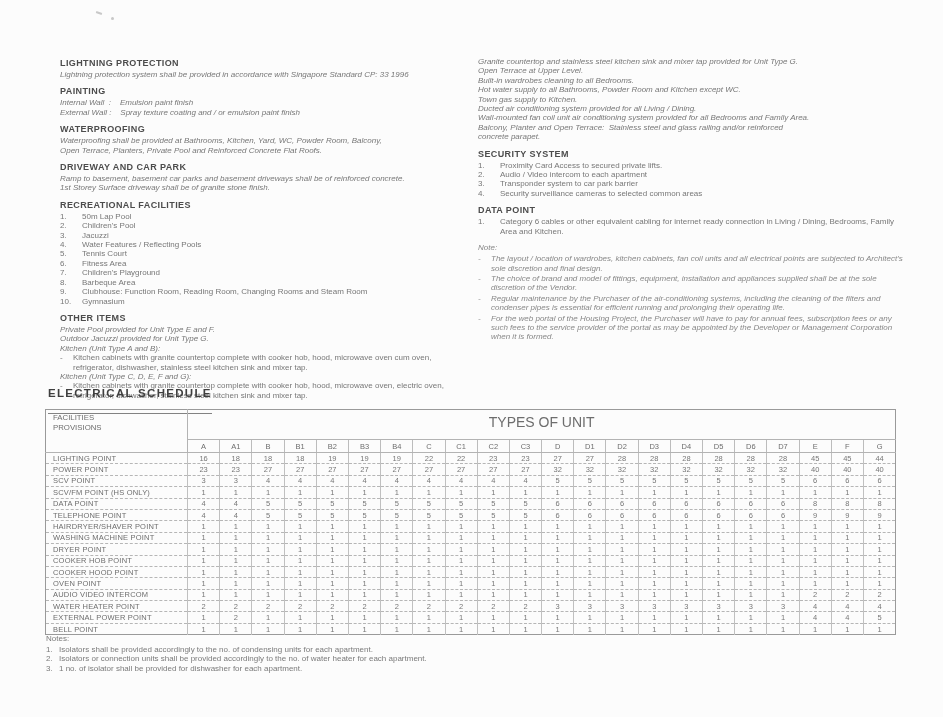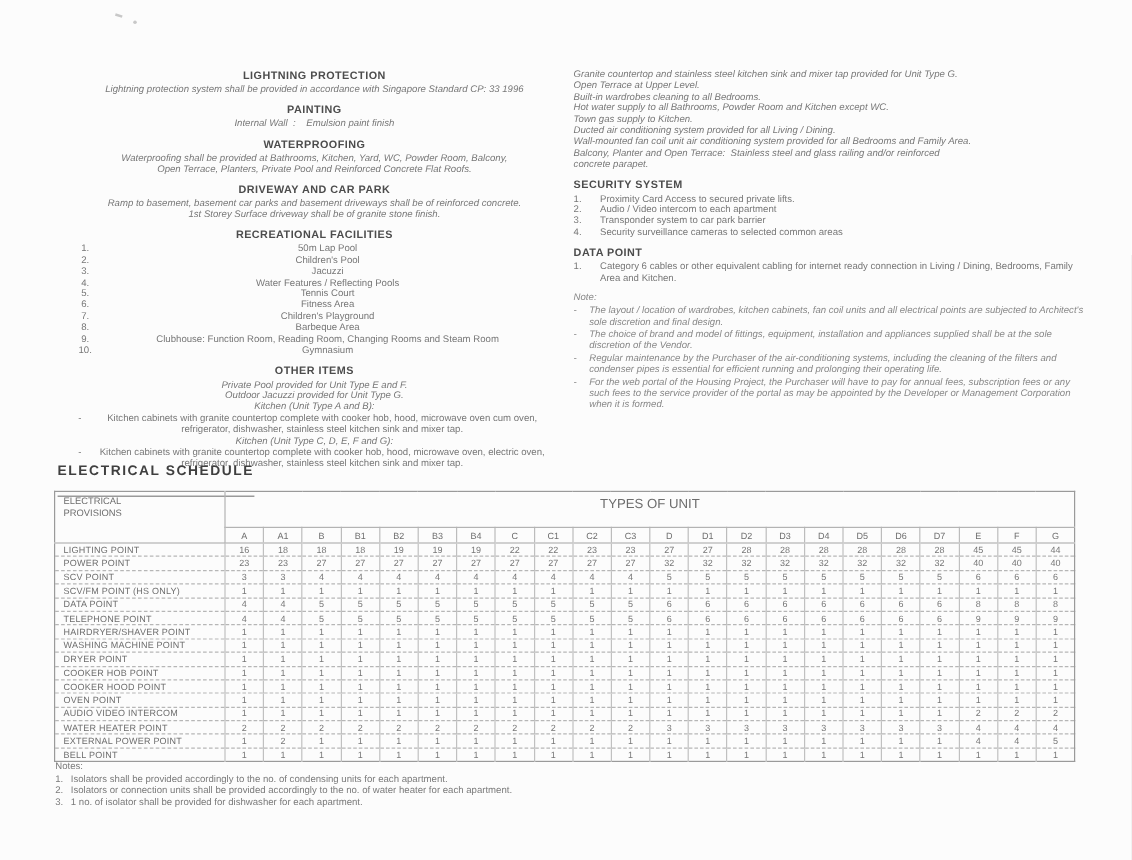--- a/index.html
+++ b/index.html
@@ -3,21 +3,21 @@
 <meta charset="utf-8">
 <style>
   html,body{margin:0;padding:0;background:#e8e8e8;}
   .page{position:relative;width:943px;height:717px;background:#fcfcfc;overflow:hidden;
         font-family:"Liberation Sans","DejaVu Sans",sans-serif;color:#777;}
   .artifact{position:absolute;background:#9c9c9c;opacity:.55;}
   #art1{left:96px;top:12px;width:6px;height:2px;transform:rotate(18deg);}
   #art2{left:111px;top:17px;width:3px;height:3px;border-radius:50%;}
 
   .col{position:absolute;top:57px;}
-  #left-col{left:60px;width:404px;text-align:center;}
+  #left-col{left:60px;width:404px;}
   #right-col{left:478px;width:428px;}
   .section{margin-bottom:6px;}
   .sec-heading{font-size:9px;font-weight:bold;color:#4c4c4c;letter-spacing:.4px;line-height:12px;margin-bottom:1px;}
   .sec-line{font-size:8px;line-height:9.4px;white-space:pre-wrap;font-style:italic;}
   .num-line{display:flex;font-size:8px;line-height:9.4px;}
   .num{flex:0 0 22px;}
   .num-text{flex:1;}
   .dash-line{display:flex;font-size:8px;line-height:9.4px;}
   .dash-marker{flex:0 0 13px;}
   .dash-text{flex:1;}
@@ -25,21 +25,21 @@
   .note-block .note-title{font-size:8px;line-height:11px;margin-bottom:1px;}
   .note-block .dash-line{margin-bottom:1px;}
 
   #schedule-title{position:absolute;left:48px;top:387px;font-size:11.5px;font-weight:bold;
                   letter-spacing:1.3px;color:#3f3f3f;border-bottom:1px solid #828282;padding-bottom:14px;}
   #schedule-table{position:absolute;left:45px;top:409px;width:850px;border-collapse:collapse;
                   table-layout:fixed;border:1px solid #9a9a9a;}
   #schedule-table th{font-weight:normal;}
   th.prov{text-align:left;vertical-align:top;padding:3px 0 0 7px;font-size:7.8px;color:#6d6d6d;
           white-space:pre-line;line-height:9.5px;height:24px;border-right:1px solid #b3b3b3;border-bottom:1px solid #b3b3b3;}
-  th.span-h{font-size:11px;color:#6d6d6d;text-align:center;height:24px;border-bottom:1px solid #b3b3b3;vertical-align:top;padding-top:4px;}
+  th.span-h{font-size:14px;color:#6d6d6d;text-align:center;height:24px;border-bottom:1px solid #b3b3b3;vertical-align:top;padding-top:4px;}
   th.unit{font-size:7.5px;height:12px;text-align:center;color:#6d6d6d;
           border-left:1px solid #bcbcbc;border-bottom:1px solid #b3b3b3;padding:0;}
   #schedule-table tbody td{font-size:7.5px;height:10.4px;text-align:center;color:#767676;padding:0;
           border-left:1px solid #c0c0c0;border-top:1px dashed #b6b6b6;}
   #schedule-table tbody td.label{text-align:left;padding-left:7px;color:#6d6d6d;letter-spacing:.2px;border-left:none;}
 
   #notes{position:absolute;left:46px;top:634px;font-size:8px;line-height:9.6px;color:#7a7a7a;}
   #notes .note-head{margin-bottom:1px;}
   .note-num-line{display:flex;}
   .nnum{flex:0 0 13px;}
@@ -52,20 +52,21 @@
   <div class="artifact" id="art2"></div>
 
   <div class="col" id="left-col">
       <div class="section">
         <div class="sec-heading">LIGHTNING PROTECTION</div>
         <div class="sec-line">Lightning protection system shall be provided in accordance with Singapore Standard CP: 33 1996</div>
       </div>
       <div class="section">
         <div class="sec-heading">PAINTING</div>
         <div class="sec-line">Internal Wall  :    Emulsion paint finish</div>
+        <div class="sec-line">External Wall :    Spray texture coating and / or emulsion paint finish</div>
       </div>
       <div class="section">
         <div class="sec-heading">WATERPROOFING</div>
         <div class="sec-line">Waterproofing shall be provided at Bathrooms, Kitchen, Yard, WC, Powder Room, Balcony,</div>
         <div class="sec-line">Open Terrace, Planters, Private Pool and Reinforced Concrete Flat Roofs.</div>
       </div>
       <div class="section">
         <div class="sec-heading">DRIVEWAY AND CAR PARK</div>
         <div class="sec-line">Ramp to basement, basement car parks and basement driveways shall be of reinforced concrete.</div>
         <div class="sec-line">1st Storey Surface driveway shall be of granite stone finish.</div>
@@ -211,21 +212,21 @@
         <col style="width: 32.2px;">
         <col style="width: 32.2px;">
         <col style="width: 32.2px;">
         <col style="width: 32.2px;">
         <col style="width: 32.2px;">
         <col style="width: 32.2px;">
         <col style="width: 32.2px;">
       </colgroup>
     <thead>
       <tr>
-        <th class="prov" rowspan="2">ELECTRICAL
+        <th class="prov" rowspan="2">FACILITIES
 PROVISIONS</th>
         <th class="span-h" id="types-span" colspan="22">TYPES OF UNIT</th>
       </tr>
       <tr id="unit-header-row">
           <th class="unit">A</th>
           <th class="unit">A1</th>
           <th class="unit">B</th>
           <th class="unit">B1</th>
           <th class="unit">B2</th>
           <th class="unit">B3</th>

